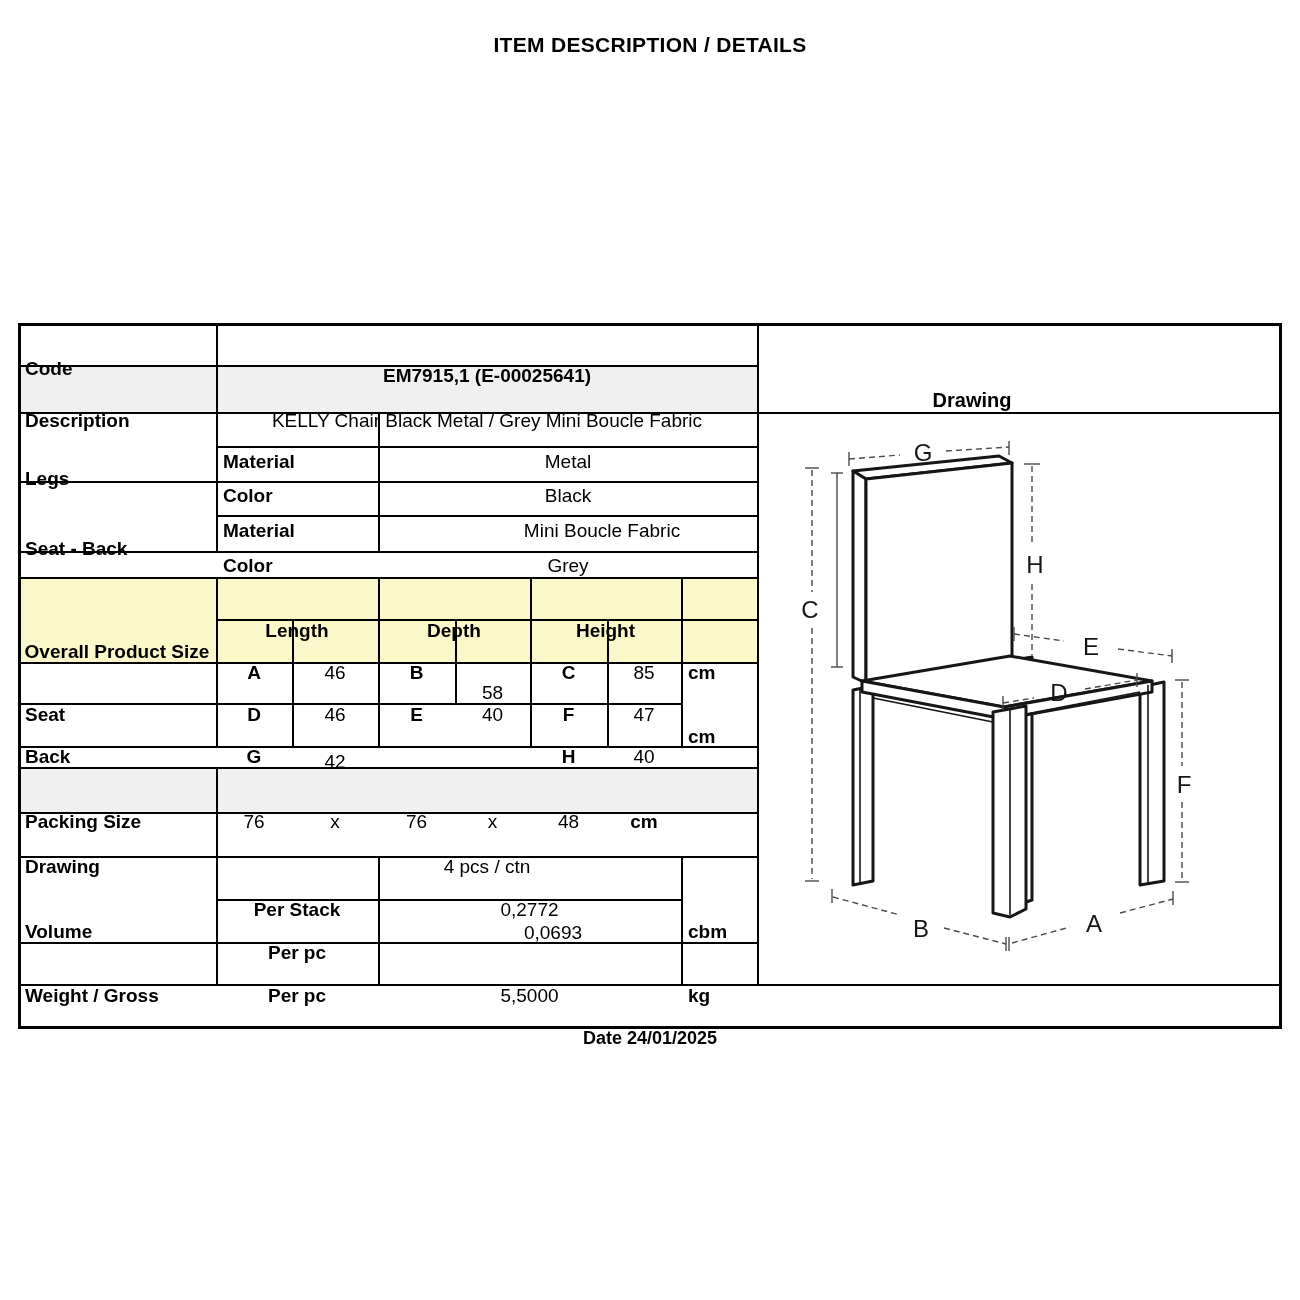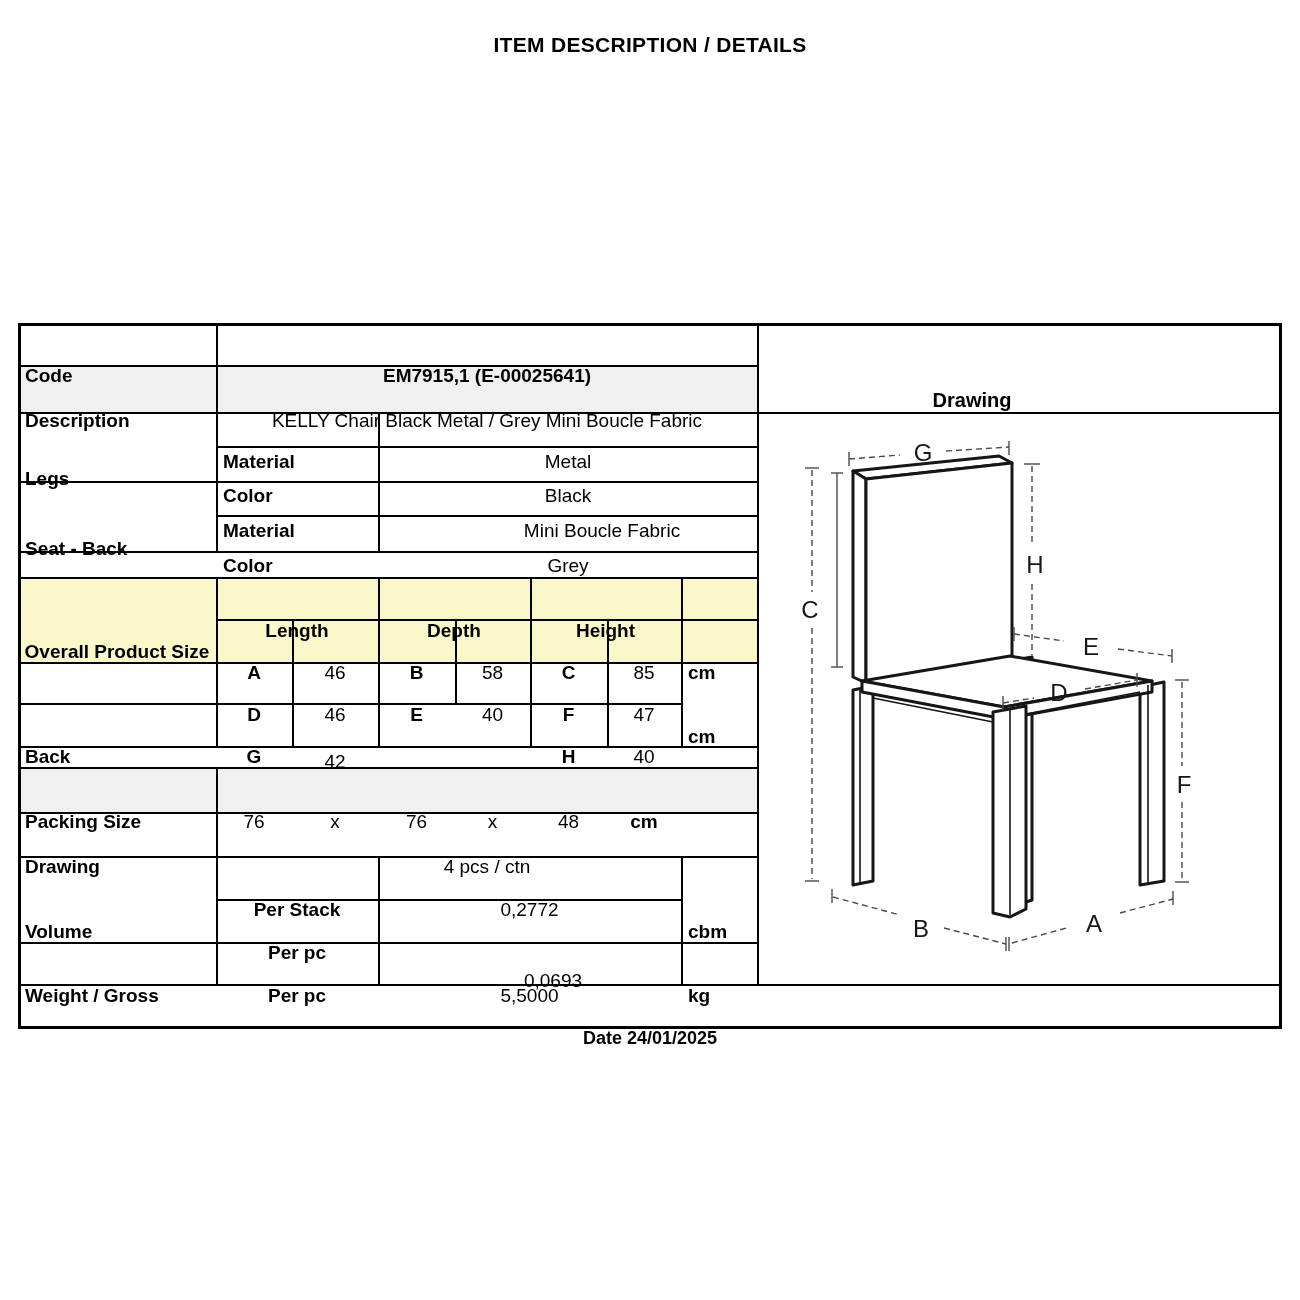--- a/index.html
+++ b/index.html
@@ -22,21 +22,21 @@
 <body>
 
 <div class="page">
 
   <div class="cell cc b title" style="left:0;top:285;width:1300px;height:26px">ITEM DESCRIPTION / DETAILS</div>
 
   <div class="bg" style="left:18px;top:366px;width:740px;height:47px;background:#F0F0F0"></div>
   <div class="bg" style="left:18px;top:578px;width:740px;height:85px;background:#FAF8C8"></div>
   <div class="bg" style="left:18px;top:768px;width:740px;height:45px;background:#F0F0F0"></div>
 
-  <div class="cell cl b" style="left:18px;top:323px;width:230px;height:43px">Code</div>
+  <div class="cell cl b" style="left:18px;top:316px;width:230px;height:43px">Code</div>
   <div class="cell cc b" style="left:216px;top:323px;width:542px;height:43px">EM7915,1 (E-00025641)</div>
   <div class="cell cl b" style="left:18px;top:366px;width:198px;height:47px">Description</div>
   <div class="cell cc" style="left:216px;top:366px;width:542px;height:47px">KELLY Chair Black Metal / Grey Mini Boucle Fabric</div>
 
   <div class="cell cl b" style="left:18px;top:413px;width:198px;height:69px">Legs</div>
   <div class="cell cl b" style="left:216px;top:413px;width:162px;height:34px">Material</div>
   <div class="cell cc" style="left:378px;top:413px;width:380px;height:34px">Metal</div>
   <div class="cell cl b" style="left:216px;top:447px;width:162px;height:35px">Color</div>
   <div class="cell cc" style="left:378px;top:447px;width:380px;height:35px">Black</div>
 
@@ -46,25 +46,26 @@
   <div class="cell cl b" style="left:216px;top:516px;width:162px;height:36px">Color</div>
   <div class="cell cc" style="left:378px;top:516px;width:380px;height:36px">Grey</div>
 
   <div class="cell cc b" style="left:18px;top:578px;width:198px;height:85px">Overall Product Size</div>
   <div class="cell cc b" style="left:216px;top:578px;width:162px;height:42px">Length</div>
   <div class="cell cc b" style="left:378px;top:578px;width:152px;height:42px">Depth</div>
   <div class="cell cc b" style="left:530px;top:578px;width:151px;height:42px">Height</div>
   <div class="cell cc b" style="left:216px;top:620px;width:76px;height:43px">A</div>
   <div class="cell cc" style="left:292px;top:620px;width:86px;height:43px">46</div>
   <div class="cell cc b" style="left:378px;top:620px;width:77px;height:43px">B</div>
-  <div class="cell cc" style="left:455px;top:620px;width:75px;height:43px">58</div>
+  <div class="cell cc" style="left:455px;top:640px;width:75px;height:43px">58</div>
   <div class="cell cc b" style="left:530px;top:620px;width:77px;height:43px">C</div>
   <div class="cell cc" style="left:607px;top:620px;width:74px;height:43px">85</div>
   <div class="cell cl b" style="left:681px;top:620px;width:77px;height:43px">cm</div>
 
+  <div class="cell cl b" style="left:18px;top:663px;width:198px;height:41px">Seat</div>
   <div class="cell cc b" style="left:216px;top:663px;width:76px;height:41px">D</div>
   <div class="cell cc" style="left:292px;top:663px;width:86px;height:41px">46</div>
   <div class="cell cc b" style="left:378px;top:663px;width:77px;height:41px">E</div>
   <div class="cell cc" style="left:455px;top:663px;width:75px;height:41px">40</div>
   <div class="cell cc b" style="left:530px;top:663px;width:77px;height:41px">F</div>
   <div class="cell cc" style="left:607px;top:663px;width:74px;height:41px">47</div>
   <div class="cell cl b" style="left:681px;top:663px;width:77px;height:84px">cm</div>
 
   <div class="cell cl b" style="left:18px;top:704px;width:198px;height:43px">Back</div>
   <div class="cell cc b" style="left:216px;top:704px;width:76px;height:43px">G</div>
@@ -80,21 +81,21 @@
   <div class="cell cc" style="left:530px;top:768px;width:77px;height:45px">48</div>
   <div class="cell cc b" style="left:607px;top:768px;width:74px;height:45px">cm</div>
 
   <div class="cell cl b" style="left:18px;top:813px;width:198px;height:44px">Drawing</div>
   <div class="cell cc" style="left:216px;top:813px;width:542px;height:44px">4 pcs / ctn</div>
 
   <div class="cell cl b" style="left:18px;top:857px;width:198px;height:86px">Volume</div>
   <div class="cell cc b" style="left:216px;top:857px;width:162px;height:43px">Per Stack</div>
   <div class="cell cc" style="left:378px;top:857px;width:303px;height:43px">0,2772</div>
   <div class="cell cc b" style="left:216px;top:900px;width:162px;height:43px">Per pc</div>
-  <div class="cell cc" style="left:378px;top:928px;width:350px;height:43px">0,0693</div>
+  <div class="cell cc" style="left:378px;top:880px;width:350px;height:43px">0,0693</div>
   <div class="cell cl b" style="left:681px;top:857px;width:77px;height:86px">cbm</div>
 
   <div class="cell cl b" style="left:18px;top:943px;width:198px;height:42px">Weight / Gross</div>
   <div class="cell cc b" style="left:216px;top:943px;width:162px;height:42px">Per pc</div>
   <div class="cell cc" style="left:378px;top:943px;width:303px;height:42px">5,5000</div>
   <div class="cell cl b" style="left:681px;top:943px;width:77px;height:42px">kg</div>
 
   <div class="cell cc b" style="left:18px;top:985px;width:1264px;height:43px;font-size:18px">Date 24/01/2025</div>
 
   <div class="cell cc b drawhead" style="left:758px;top:323px;width:428px;height:90px">Drawing</div>

